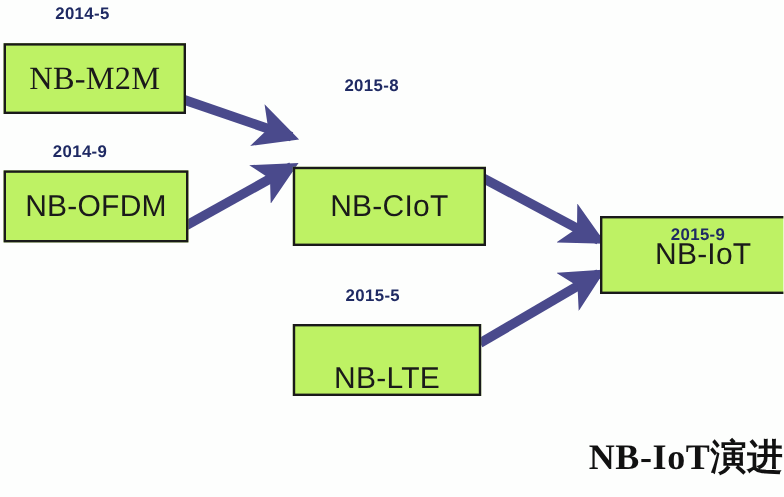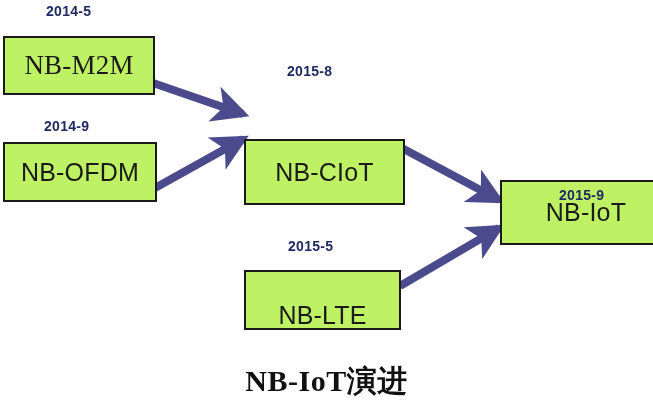--- a/index.html
+++ b/index.html
@@ -53,21 +53,21 @@
     top: 0;
     width: 653px;
     height: 414px;
     z-index: 2;
   }
   .diagram-title {
     position: absolute;
     left: 0;
     right: 0;
     bottom: 12px;
-    text-align: center;
+    text-align: right;
     font-family: "Liberation Serif", serif;
     font-weight: bold;
     font-size: 30px;
     color: #111111;
     letter-spacing: 0.5px;
   }
 </style>
 </head>
 <body>
 

